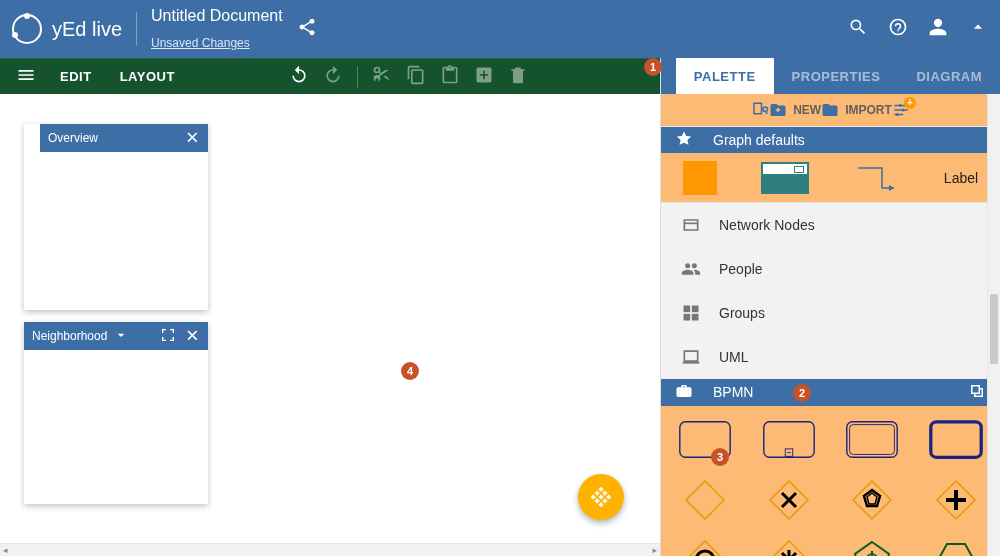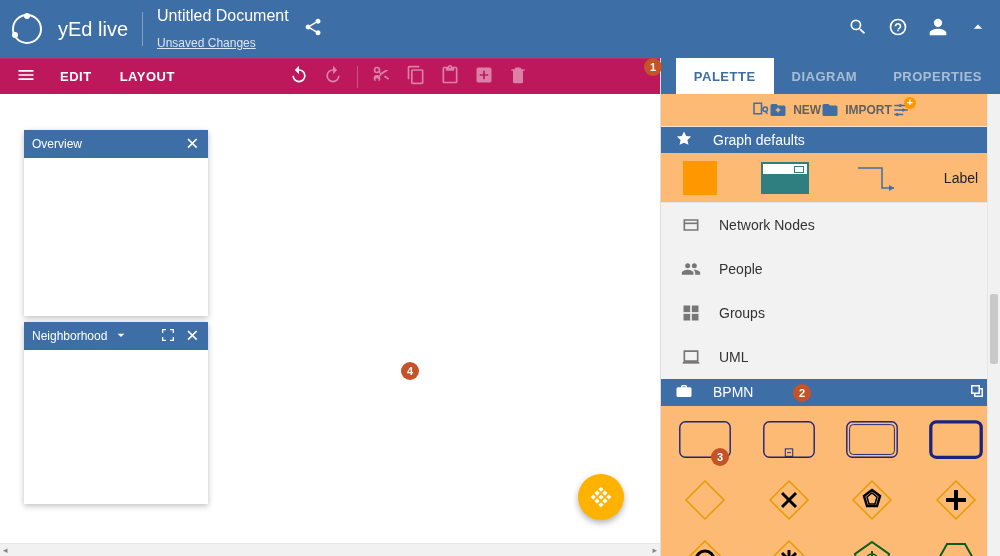--- a/index.html
+++ b/index.html
@@ -1,34 +1,34 @@
 <!DOCTYPE html>
 <html><head>
 <meta charset="utf-8">
 <style>
   * { box-sizing: border-box; margin: 0; padding: 0; }
   html, body { width: 1000px; height: 556px; font-family: Arial, Helvetica, sans-serif; overflow: hidden; background: #fff; }
   
   
   .topbar { background: #3d6ea5; height: 58px; display: flex; align-items: center; color: #fff; padding: 0 12px; }
-  .logo-block { display: flex; align-items: center; gap: 12px; }
+  .logo-block { display: flex; align-items: center; gap: 6px; }
   .logo-circle { width: 30px; height: 30px; border: 2.5px solid #fff; border-radius: 50%; position: relative; }
   .logo-circle::before { content:""; position:absolute; width:6px; height:6px; background:#fff; border-radius:50%; top:-3px; left:10px; }
   .logo-circle::after { content:""; position:absolute; width:6px; height:6px; background:#fff; border-radius:50%; bottom:4px; left:-2px; }
   .app-name { font-size: 20px; font-weight: 400; margin-left:4px; }
   .vdivider { width:1px; height:34px; background: rgba(255,255,255,0.35); margin: 0 14px; }
   .doc-block { display:flex; flex-direction:column; line-height:1.15; }
   .doc-title { font-size: 16px; }
   .unsaved { font-size: 12px; text-decoration: underline; color: #dbe6f2; margin-top:12px; }
   .share-icon { margin-left: 14px; }
   .top-right-icons { margin-left: auto; display:flex; gap: 20px; align-items:center; }
   .icon-sm svg { width: 20px; height: 20px; fill: #fff; }
   
   
-  .toolbar { background: #be185d; height: 36px; display:flex; align-items:center; padding: 0 6px; color:#fff; border-top:1px solid rgba(255,255,255,0.08); }
+  .toolbar { background: #14532d; height: 36px; display:flex; align-items:center; padding: 0 6px; color:#fff; border-top:1px solid rgba(255,255,255,0.08); }
   .hamburger { width: 40px; text-align:center; cursor:pointer; }
   .menu-item { font-size: 13px; font-weight: 700; letter-spacing:0.5px; padding: 0 14px; cursor:pointer; }
   .tool-icons { margin-left: 100px; display:flex; align-items:center; gap:14px; }
   .tool-icons svg { width:20px; height:20px; fill: rgba(255,255,255,0.45); }
   .tool-icons .enabled svg { fill: #fff; }
   .tool-sep { width:1px; height:22px; background: rgba(255,255,255,0.25); }
   
   
   .workspace { position:absolute; top:94px; left:0; right:0; bottom:0; background:#fff; }
   
@@ -149,21 +149,21 @@
     <span><svg viewBox="0 0 24 24">
           <path d="M19 3H5a2 2 0 00-2 2v14a2 2 0 002 2h14a2 2 0 002-2V5a2 2 0 00-2-2zm-2 10h-4v4h-2v-4H7v-2h4V7h2v4h4v2z"></path>
         </svg></span>
     <span><svg viewBox="0 0 24 24">
           <path d="M6 7h12v13a2 2 0 01-2 2H8a2 2 0 01-2-2V7zm3-4h6l1 2h4v2H4V5h4l1-2z"></path>
         </svg></span>
   </div>
 </div>
 
 <div class="workspace">
-  <div class="panel" style="top:36px;">
+  <div class="panel" style="top:30px;padding-left:16px;">
     <div class="panel-header">
       <span>Overview</span>
       <span class="spacer"></span>
       <span><svg viewBox="0 0 24 24">
             <path d="M19 6L6 19M6 6l13 13" stroke="#fff" stroke-width="2.5" fill="none"></path>
           </svg></span>
     </div>
     <div class="panel-body" style="height:158px;"></div>
   </div>
 
@@ -200,22 +200,22 @@
       </svg>
   </div>
 
   <div class="h-scroll"></div>
 </div>
 
 <div class="sidebar">
   <div class="tabs">
     <div style="width:20px;"></div>
     <div class="tab active">PALETTE</div>
+    <div class="tab">PROPERTIES</div>
     <div class="tab">DIAGRAM</div>
-    <div class="tab">PROPERTIES</div>
   </div>
 
   <div class="sidebar-content">
     <div class="palette-actions">
       <span class="act">
           <svg viewBox="0 0 24 24">
             <path fill="none" stroke="#3d6ea5" stroke-width="2" d="M4 3h10v14H4zM18 13l4 4M16 11a3 3 0 106 0 3 3 0 00-6 0z"></path>
           </svg>
         </span>
       <span class="act">

